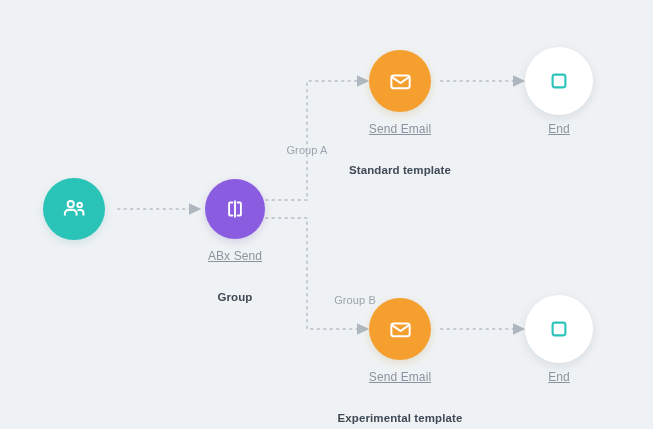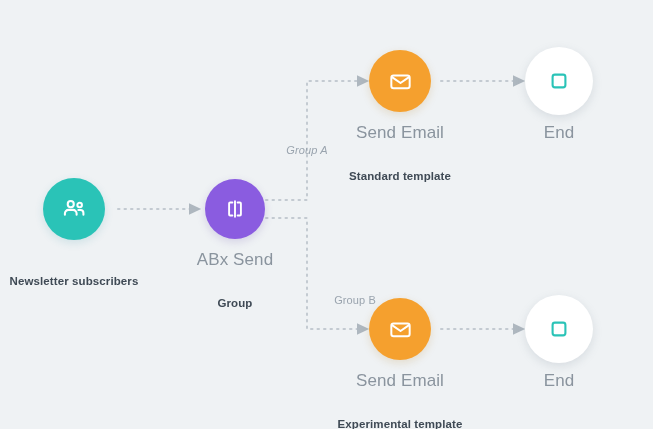--- a/index.html
+++ b/index.html
@@ -63,23 +63,24 @@
   
   .caption {
     position: absolute;
     transform: translateX(-50%);
     text-align: center;
     white-space: nowrap;
     line-height: 1.32;
   }
   .cap-title {
     display: block;
-    font-size: 17px;
+    font-size: 12px;
     color: #8a949e;
     letter-spacing: .1px;
+    text-decoration: underline;
   }
   .cap-sub {
     display: block;
     font-size: 11.5px;
     color: #3f4a55;
     font-weight: bold;
     letter-spacing: .1px;
     margin-top: 25px;
   }
 
@@ -111,38 +112,37 @@
       <path d="M 266 200 L 307 200 L 307 81 L 358 81" marker-end="url(#arrow)"></path>
 
       <path d="M 266 218 L 307 218 L 307 329 L 358 329" marker-end="url(#arrow)"></path>
 
       <path d="M 441 81 L 514 81" marker-end="url(#arrow)"></path>
 
       <path d="M 441 329 L 514 329" marker-end="url(#arrow)"></path>
     </g>
   </svg>
 
-  <div class="branch-label" style="left:307px; top:150px;font-style:italic;">Group A</div>
+  <div class="branch-label" style="left:307px; top:150px;">Group A</div>
 
   <div class="branch-label" style="left:307px; top:300px;margin-left:48px;">Group B</div>
 
   <div class="node" style="left:74px; top:209px;">
     <div class="bubble teal sz-audience">
       <span>
         <svg width="26" height="26" viewBox="0 0 24 24" fill="none" stroke="#ffffff" stroke-width="1.9" stroke-linecap="round" stroke-linejoin="round">
           <circle cx="9" cy="7.5" r="2.8"></circle>
           <path d="M3.6 17.2 v-1.1 a3.3 3.3 0 0 1 3.3-3.3 h4.2 a3.3 3.3 0 0 1 3.3 3.3 v1.1"></path>
           <circle cx="17.2" cy="8.3" r="2.1"></circle>
           <path d="M16 12.9 h1.9 a2.8 2.8 0 0 1 2.8 2.8 v1.5"></path>
         </svg>
       </span>
     </div>
   </div>
   <div class="caption" style="left:74px; top:249px;">
-    <span class="cap-sub">Newsletter subscribers</span>
   </div>
 
   <div class="node" style="left:235px; top:209px;">
     <div class="bubble purple sz-abx">
       <span>
         <svg width="24" height="24" viewBox="0 0 24 24" fill="none" stroke="#ffffff" stroke-width="1.9" stroke-linecap="round" stroke-linejoin="round">
           <path d="M9.4 5.5 H7.1 a1 1 0 0 0 -1 1 v11 a1 1 0 0 0 1 1 h2.3"></path>
           <path d="M14.6 5.5 h2.3 a1 1 0 0 1 1 1 v11 a1 1 0 0 1 -1 1 h-2.3"></path>
           <path d="M12 4.2 V19.8"></path>
         </svg>

